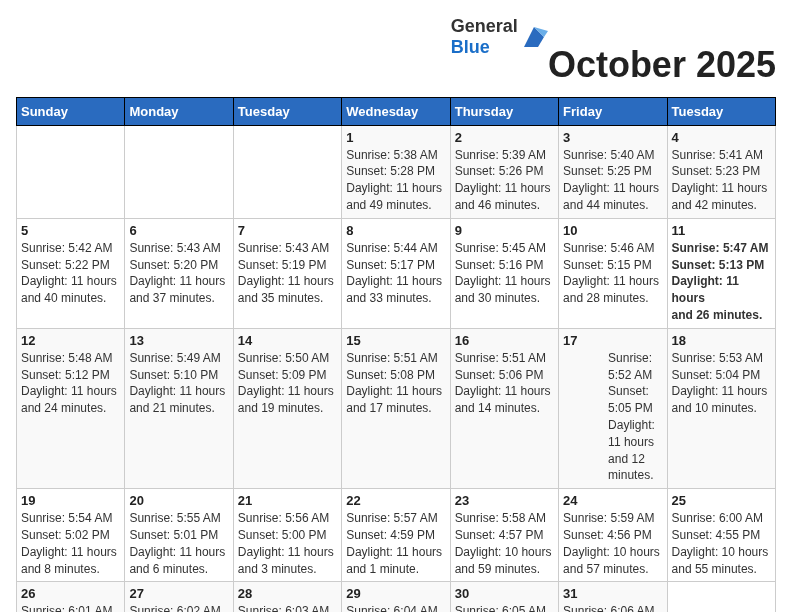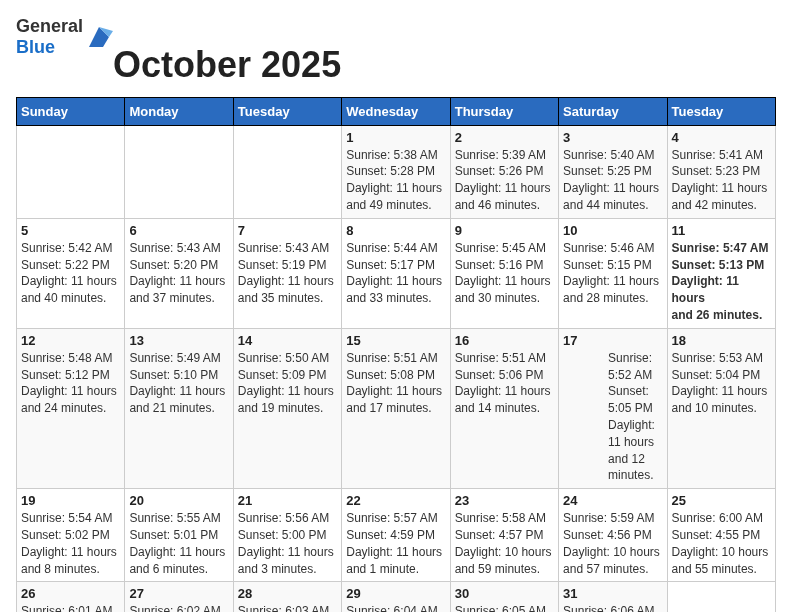--- a/index.html
+++ b/index.html
@@ -5,21 +5,21 @@
     * { box-sizing: border-box; margin: 0; padding: 0; }
     body {
       font-family: Arial, sans-serif;
       background: #fff;
       width: 792px;
       min-height: 612px;
       padding: 16px;
     }
     .header {
       display: flex;
-      justify-content: flex-start;
+      justify-content: flex-end;
       align-items: flex-start;
       margin-bottom: 12px;
     }
     .logo {
       display: flex;
       align-items: center;
     }
     .logo-text-general {
       font-size: 18px;
       font-weight: bold;
@@ -109,21 +109,21 @@
 </div>
 
 <table>
   <thead>
     <tr>
     <th>Sunday</th>
         <th>Monday</th>
         <th>Tuesday</th>
         <th>Wednesday</th>
         <th>Thursday</th>
-        <th>Saturday</th>
+        <th>Friday</th>
         <th>Tuesday</th>
       </tr>
   </thead>
   <tbody id="calendar-body">
   <tr>
         <td class="empty-cell"></td>
         <td class="empty-cell"></td>
         <td class="empty-cell"></td>
         <td>
           <div class="day-number">1</div>

